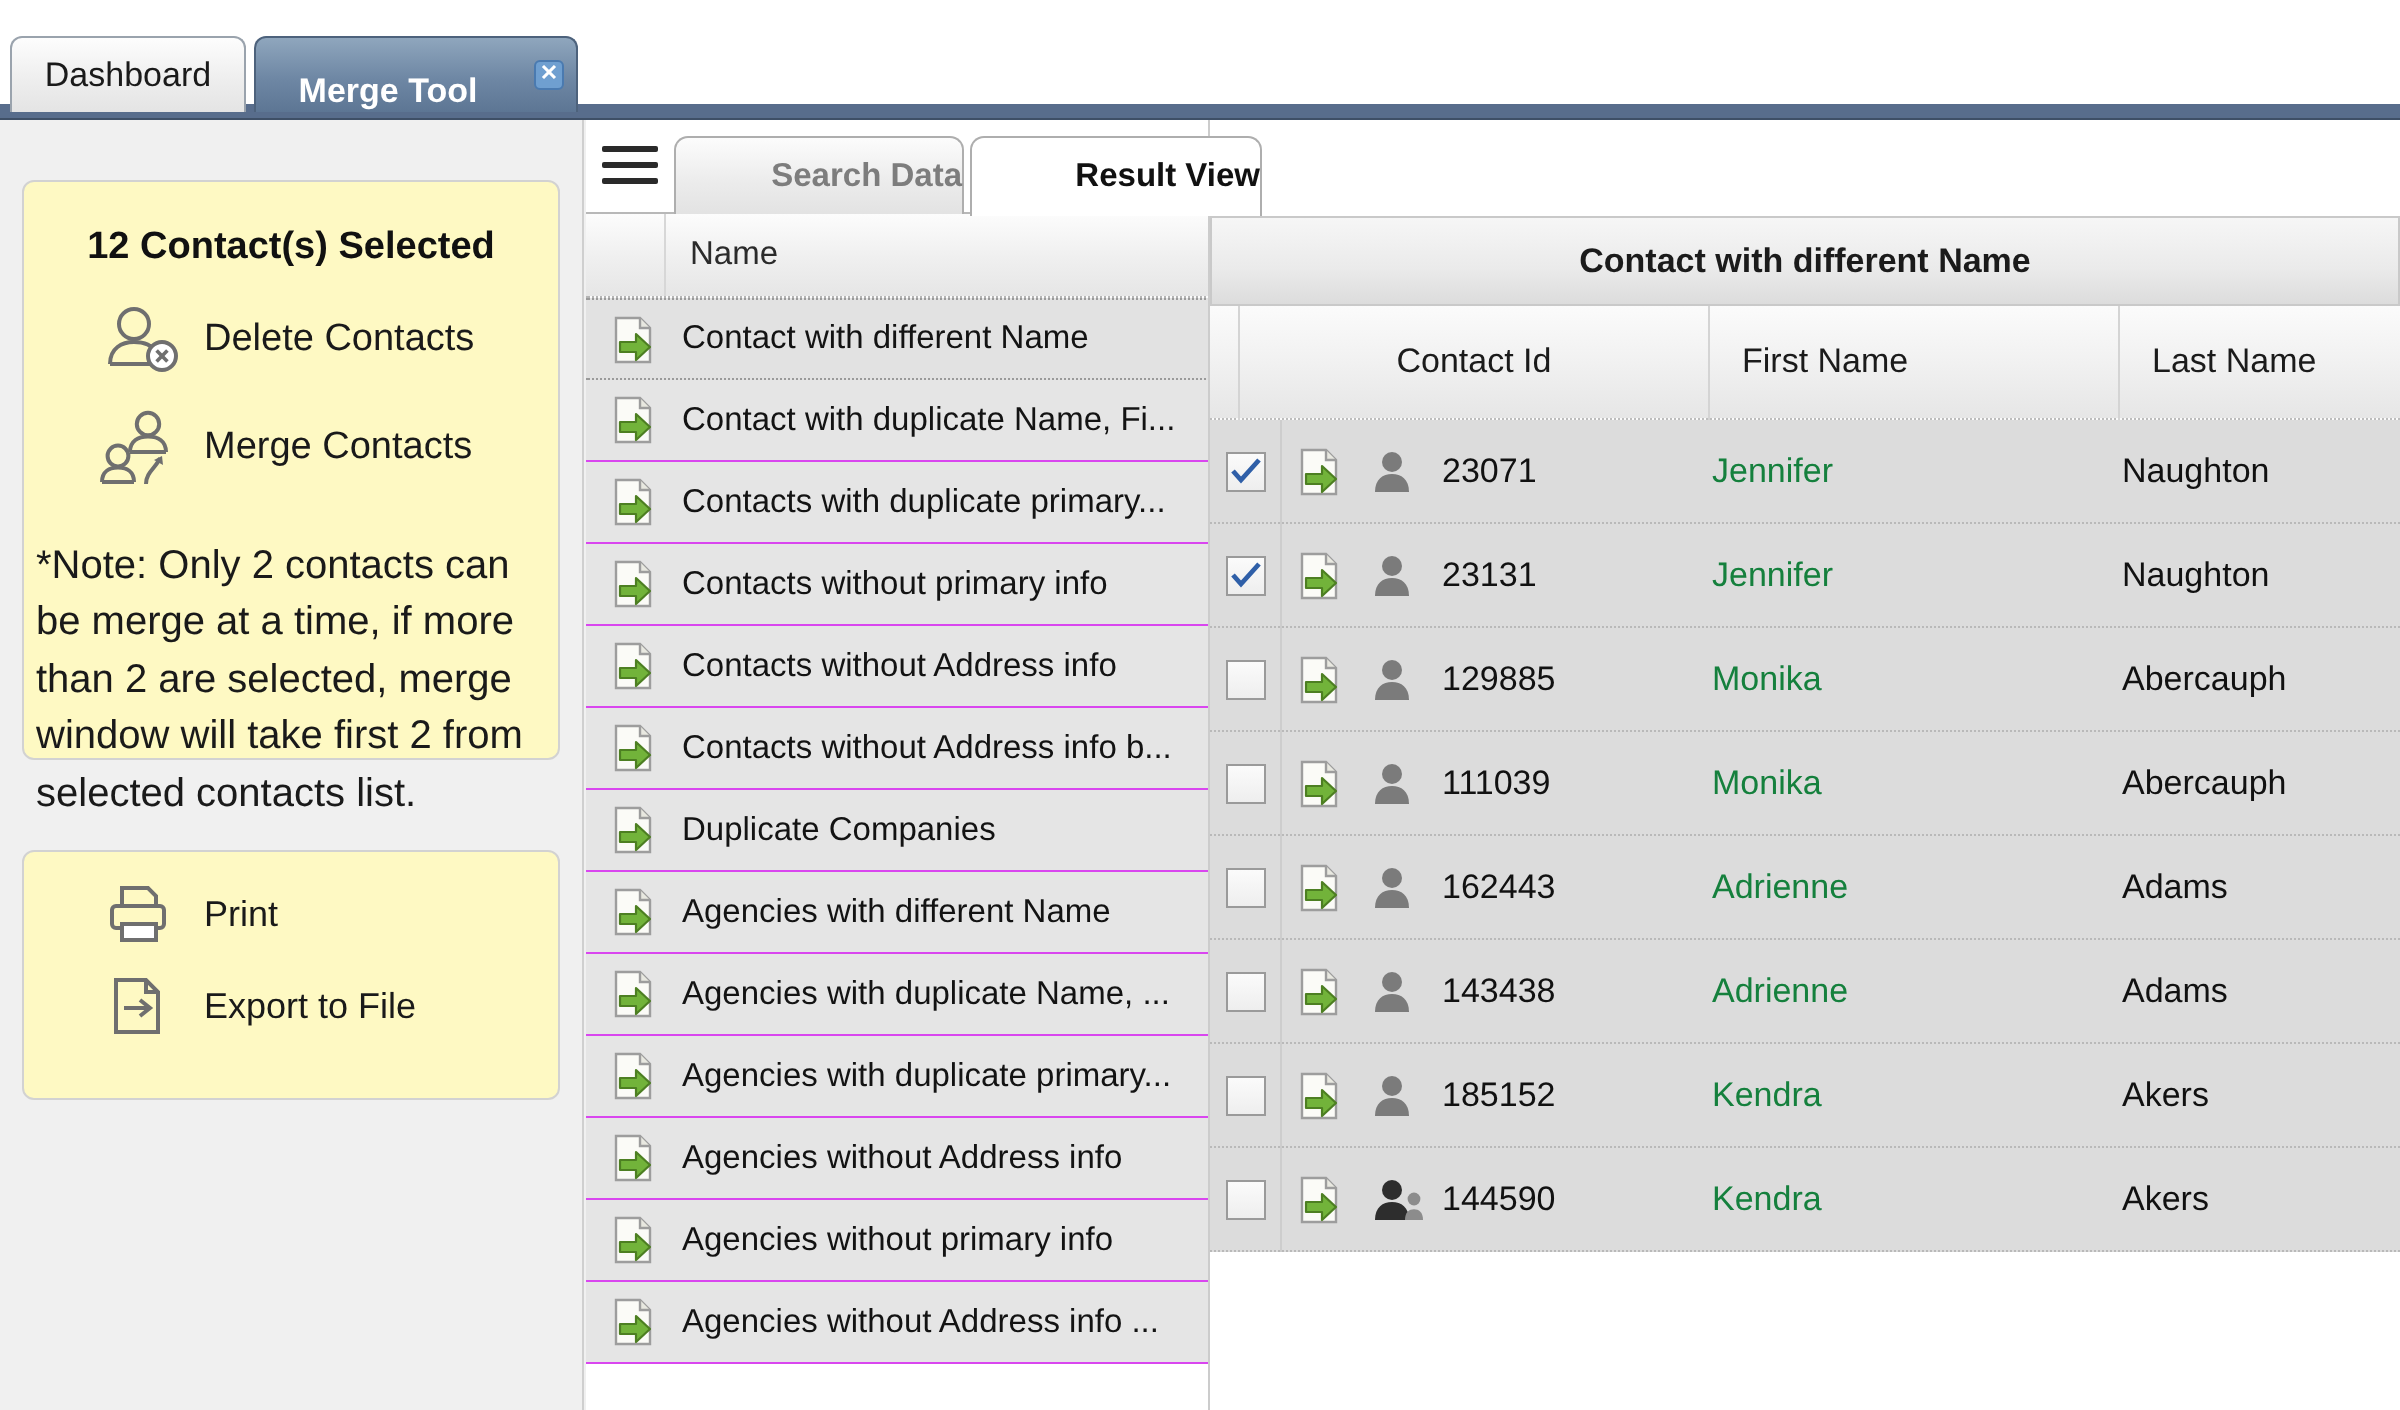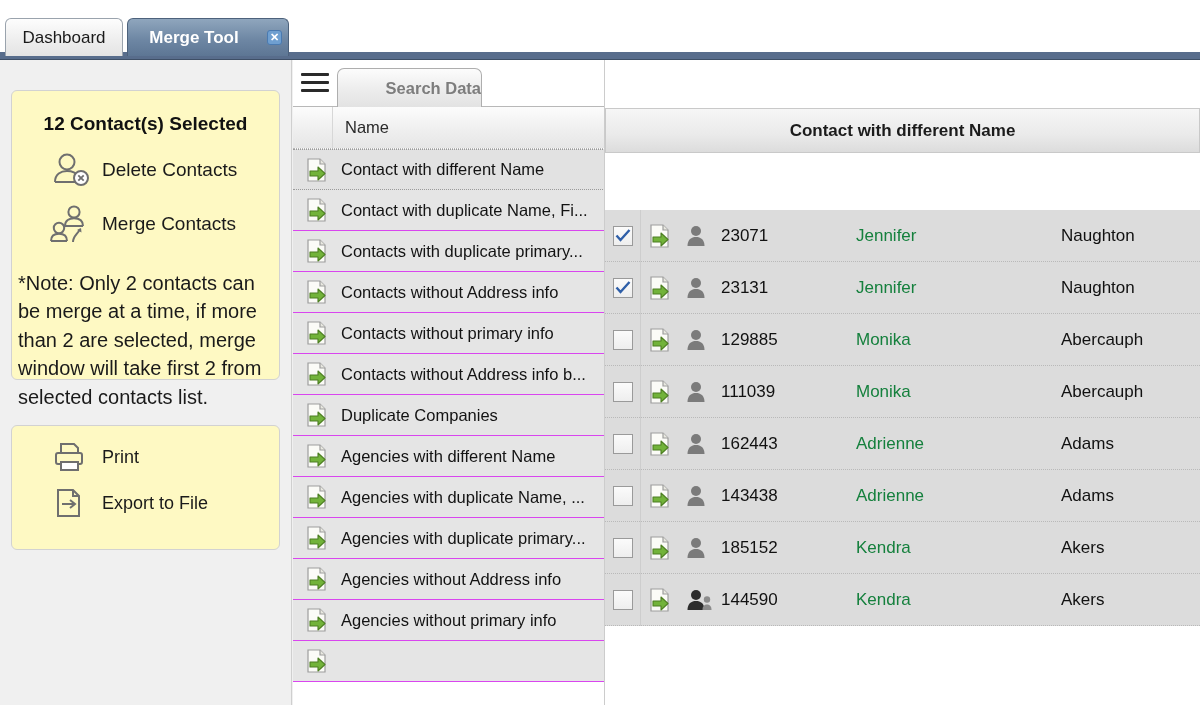--- a/index.html
+++ b/index.html
@@ -36,20 +36,21 @@
     z-index: 3;
   }
   .wtab.active {
     left: 127px; width: 162px;
     background: linear-gradient(to bottom, #8fa6bd 0%, #6e87a4 55%, #5d7694 100%);
     color: #ffffff;
     border-color: #4d627c;
     font-weight: bold;
     z-index: 4;
     padding-right: 28px;
+    align-items: flex-end;
   }
   .tabclose {
     position: absolute; right: 6px; top: 11px;
     width: 15px; height: 15px; border-radius: 3px;
     background: #6f9fd0;
     border: 1px solid #4a7ab0;
     color: #ffffff; font-size: 11px; line-height: 13px; text-align: center;
     font-weight: bold;
   }
 
@@ -302,20 +303,23 @@
   <div class="midpanel">
     <div class="tabbar">
       <div class="hamburger">
         <span></span>
           <span></span>
           <span></span>
       </div>
       <div class="gtab off">
         <span>Search Data</span>
       </div>
+      <div class="gtab on">
+        <span>Result View</span>
+      </div>
     </div>
 
     <div class="list-head">
       <div class="spacer"></div>
       <div class="hname">Name</div>
     </div>
 
     <div class="listbox" id="listbox">
         <div class="litem sel">
           <span class="docico"><svg width="24" height="24" viewBox="0 0 24 24">
@@ -340,36 +344,36 @@
               <path d="M5 13 L13 13 L13 9 L20 15.5 L13 22 L13 18 L5 18 Z" fill="#72b33a" stroke="#4d7f22" stroke-width="1.1" stroke-linejoin="round"></path>
             </svg></span>
           <span class="ltext">Contacts with duplicate primary...</span>
         </div>
         <div class="litem">
           <span class="docico"><svg width="24" height="24" viewBox="0 0 24 24">
               <path d="M3 1 L15 1 L20 6 L20 23 L3 23 Z" fill="#fbfbf7" stroke="#9d9d9d" stroke-width="1.2"></path>
               <path d="M15 1 L15 6 L20 6" fill="#e8e8e0" stroke="#9d9d9d" stroke-width="1.2"></path>
               <path d="M5 13 L13 13 L13 9 L20 15.5 L13 22 L13 18 L5 18 Z" fill="#72b33a" stroke="#4d7f22" stroke-width="1.1" stroke-linejoin="round"></path>
             </svg></span>
+          <span class="ltext">Contacts without primary info</span>
+        </div>
+        <div class="litem">
+          <span class="docico"><svg width="24" height="24" viewBox="0 0 24 24">
+              <path d="M3 1 L15 1 L20 6 L20 23 L3 23 Z" fill="#fbfbf7" stroke="#9d9d9d" stroke-width="1.2"></path>
+              <path d="M15 1 L15 6 L20 6" fill="#e8e8e0" stroke="#9d9d9d" stroke-width="1.2"></path>
+              <path d="M5 13 L13 13 L13 9 L20 15.5 L13 22 L13 18 L5 18 Z" fill="#72b33a" stroke="#4d7f22" stroke-width="1.1" stroke-linejoin="round"></path>
+            </svg></span>
           <span class="ltext">Contacts without Address info</span>
         </div>
         <div class="litem">
           <span class="docico"><svg width="24" height="24" viewBox="0 0 24 24">
               <path d="M3 1 L15 1 L20 6 L20 23 L3 23 Z" fill="#fbfbf7" stroke="#9d9d9d" stroke-width="1.2"></path>
               <path d="M15 1 L15 6 L20 6" fill="#e8e8e0" stroke="#9d9d9d" stroke-width="1.2"></path>
               <path d="M5 13 L13 13 L13 9 L20 15.5 L13 22 L13 18 L5 18 Z" fill="#72b33a" stroke="#4d7f22" stroke-width="1.1" stroke-linejoin="round"></path>
             </svg></span>
-          <span class="ltext">Contacts without primary info</span>
-        </div>
-        <div class="litem">
-          <span class="docico"><svg width="24" height="24" viewBox="0 0 24 24">
-              <path d="M3 1 L15 1 L20 6 L20 23 L3 23 Z" fill="#fbfbf7" stroke="#9d9d9d" stroke-width="1.2"></path>
-              <path d="M15 1 L15 6 L20 6" fill="#e8e8e0" stroke="#9d9d9d" stroke-width="1.2"></path>
-              <path d="M5 13 L13 13 L13 9 L20 15.5 L13 22 L13 18 L5 18 Z" fill="#72b33a" stroke="#4d7f22" stroke-width="1.1" stroke-linejoin="round"></path>
-            </svg></span>
           <span class="ltext">Contacts without Address info b...</span>
         </div>
         <div class="litem">
           <span class="docico"><svg width="24" height="24" viewBox="0 0 24 24">
               <path d="M3 1 L15 1 L20 6 L20 23 L3 23 Z" fill="#fbfbf7" stroke="#9d9d9d" stroke-width="1.2"></path>
               <path d="M15 1 L15 6 L20 6" fill="#e8e8e0" stroke="#9d9d9d" stroke-width="1.2"></path>
               <path d="M5 13 L13 13 L13 9 L20 15.5 L13 22 L13 18 L5 18 Z" fill="#72b33a" stroke="#4d7f22" stroke-width="1.1" stroke-linejoin="round"></path>
             </svg></span>
           <span class="ltext">Duplicate Companies</span>
         </div>
@@ -412,30 +416,37 @@
               <path d="M5 13 L13 13 L13 9 L20 15.5 L13 22 L13 18 L5 18 Z" fill="#72b33a" stroke="#4d7f22" stroke-width="1.1" stroke-linejoin="round"></path>
             </svg></span>
           <span class="ltext">Agencies without primary info</span>
         </div>
         <div class="litem">
           <span class="docico"><svg width="24" height="24" viewBox="0 0 24 24">
               <path d="M3 1 L15 1 L20 6 L20 23 L3 23 Z" fill="#fbfbf7" stroke="#9d9d9d" stroke-width="1.2"></path>
               <path d="M15 1 L15 6 L20 6" fill="#e8e8e0" stroke="#9d9d9d" stroke-width="1.2"></path>
               <path d="M5 13 L13 13 L13 9 L20 15.5 L13 22 L13 18 L5 18 Z" fill="#72b33a" stroke="#4d7f22" stroke-width="1.1" stroke-linejoin="round"></path>
             </svg></span>
+          <span class="ltext">Agencies without Address info ...</span>
         </div>
       </div>
 
   </div>
 
   <div class="vline"></div>
 
   <div class="rightpanel">
     <div class="rtitle">Contact with different Name</div>
 
+    <div class="rhead">
+      <div class="hc c0"></div>
+      <div class="hc c1">Contact Id</div>
+      <div class="hc c2">First Name</div>
+      <div class="hc c3">Last Name</div>
+    </div>
 
     <div class="rows" id="rows">
         <div class="rrow">
           <span class="cell cb-cell">
             <span class="chk">
               <svg width="16" height="14" viewBox="0 0 16 14">
                 <path d="M1.5 6.5 L5.5 11 L14.5 1" fill="none" stroke="#2f5fa8" stroke-width="2.4"></path>
               </svg>
             </span>
           </span>

